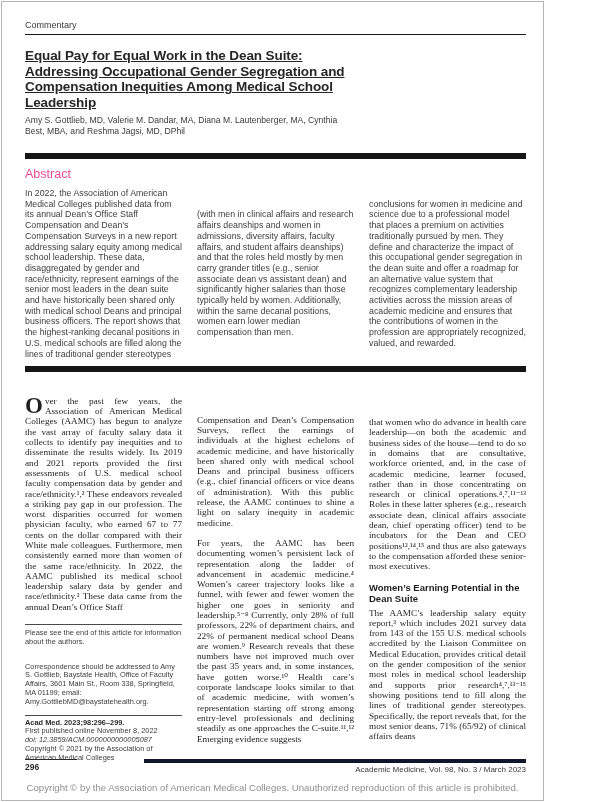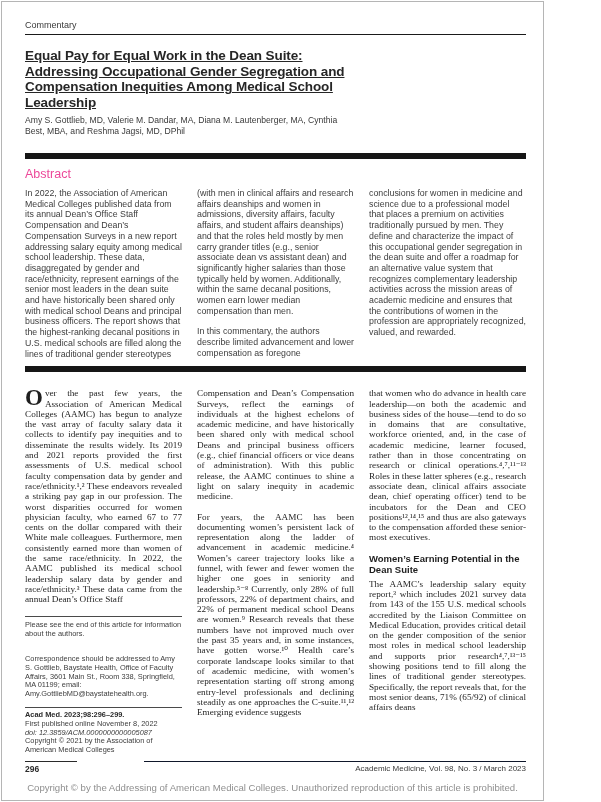--- a/index.html
+++ b/index.html
@@ -40,21 +40,21 @@
     font-size:8.6px; line-height:10.5px; color:#3a3a3a;
   }
 
   
   .bar { height:6px; background:#161616; }
   .bar-top { margin-top:17px; }
   .abstract-heading {
     margin-top:8px;
     font-size:12.5px; color:#ec4899;
   }
-  .cols { display:flex; gap:15px; }
+  .cols { display:flex; gap:15px;align-items:center; }
   .col { width:176px; }
   .abstract-cols { margin-top:7px; }
   .abstract-cols p {
     font-size:8.8px; line-height:10.7px; color:#3d3d3d;
   }
   .abstract-cols p + p { margin-top:10px; }
   .bar-bottom { margin-top:7px; }
 
   
   .body-cols { margin-top:16px; height:382px; }
@@ -95,21 +95,21 @@
   
   .footer {
     position:absolute; left:23px; right:17px; bottom:26px;
     display:flex; justify-content:space-between; align-items:flex-start;
   }
   .page-num {
     width:52px; border-top:1.5px solid #2a2a2a; padding-top:2px;
     font-size:8.5px; font-weight:bold; color:#2b2b2b;
   }
   .journal {
-    width:382px; border-top:1px solid #0f172a; padding-top:2px;
+    width:382px; border-top:4px solid #0f172a; padding-top:2px;
     font-size:8px; color:#3a3a3a; text-align:right;
   }
   .copyright {
     position:absolute; left:0; right:0; bottom:7px;
     text-align:center;
     font-size:9.6px; color:#8f8f8f;
   }
 </style>
 </head>
 <body>
@@ -126,21 +126,20 @@
     <div class="bar bar-top"></div>
 
     <div class="abstract-heading">Abstract</div>
 
     <div class="cols abstract-cols">
       <div class="col">
         <p>In 2022, the Association of American Medical Colleges published data from its annual Dean’s Office Staff Compensation and Dean’s Compensation Surveys in a new report addressing salary equity among medical school leadership. These data, disaggregated by gender and race/ethnicity, represent earnings of the senior most leaders in the dean suite and have historically been shared only with medical school Deans and principal business officers. The report shows that the highest-ranking decanal positions in U.S. medical schools are filled along the lines of traditional gender stereotypes</p>
       </div>
       <div class="col">
         <p>(with men in clinical affairs and research affairs deanships and women in admissions, diversity affairs, faculty affairs, and student affairs deanships) and that the roles held mostly by men carry grander titles (e.g., senior associate dean vs assistant dean) and significantly higher salaries than those typically held by women. Additionally, within the same decanal positions, women earn lower median compensation than men.</p>
-        <p>In this commentary, the authors describe limited advancement and lower compensation as foregone</p>
       </div>
       <div class="col">
         <p>conclusions for women in medicine and science due to a professional model that places a premium on activities traditionally pursued by men. They define and characterize the impact of this occupational gender segregation in the dean suite and offer a roadmap for an alternative value system that recognizes complementary leadership activities across the mission areas of academic medicine and ensures that the contributions of women in the profession are appropriately recognized, valued, and rewarded.</p>
       </div>
     </div>
 
     <div class="bar bar-bottom"></div>
 
     <div class="cols body-cols">
 
@@ -172,14 +171,14 @@
       </div>
 
     </div>
   </div>
 
   <div class="footer">
     <div class="page-num">296</div>
     <div class="journal">Academic Medicine, Vol. 98, No. 3 / March 2023</div>
   </div>
 
-  <div class="copyright">Copyright © by the Addressing of American Medical Colleges. Unauthorized reproduction of this article is prohibited.</div>
+  <div class="copyright">Copyright © by the Association of American Medical Colleges. Unauthorized reproduction of this article is prohibited.</div>
 </div>
 
 </body></html>

